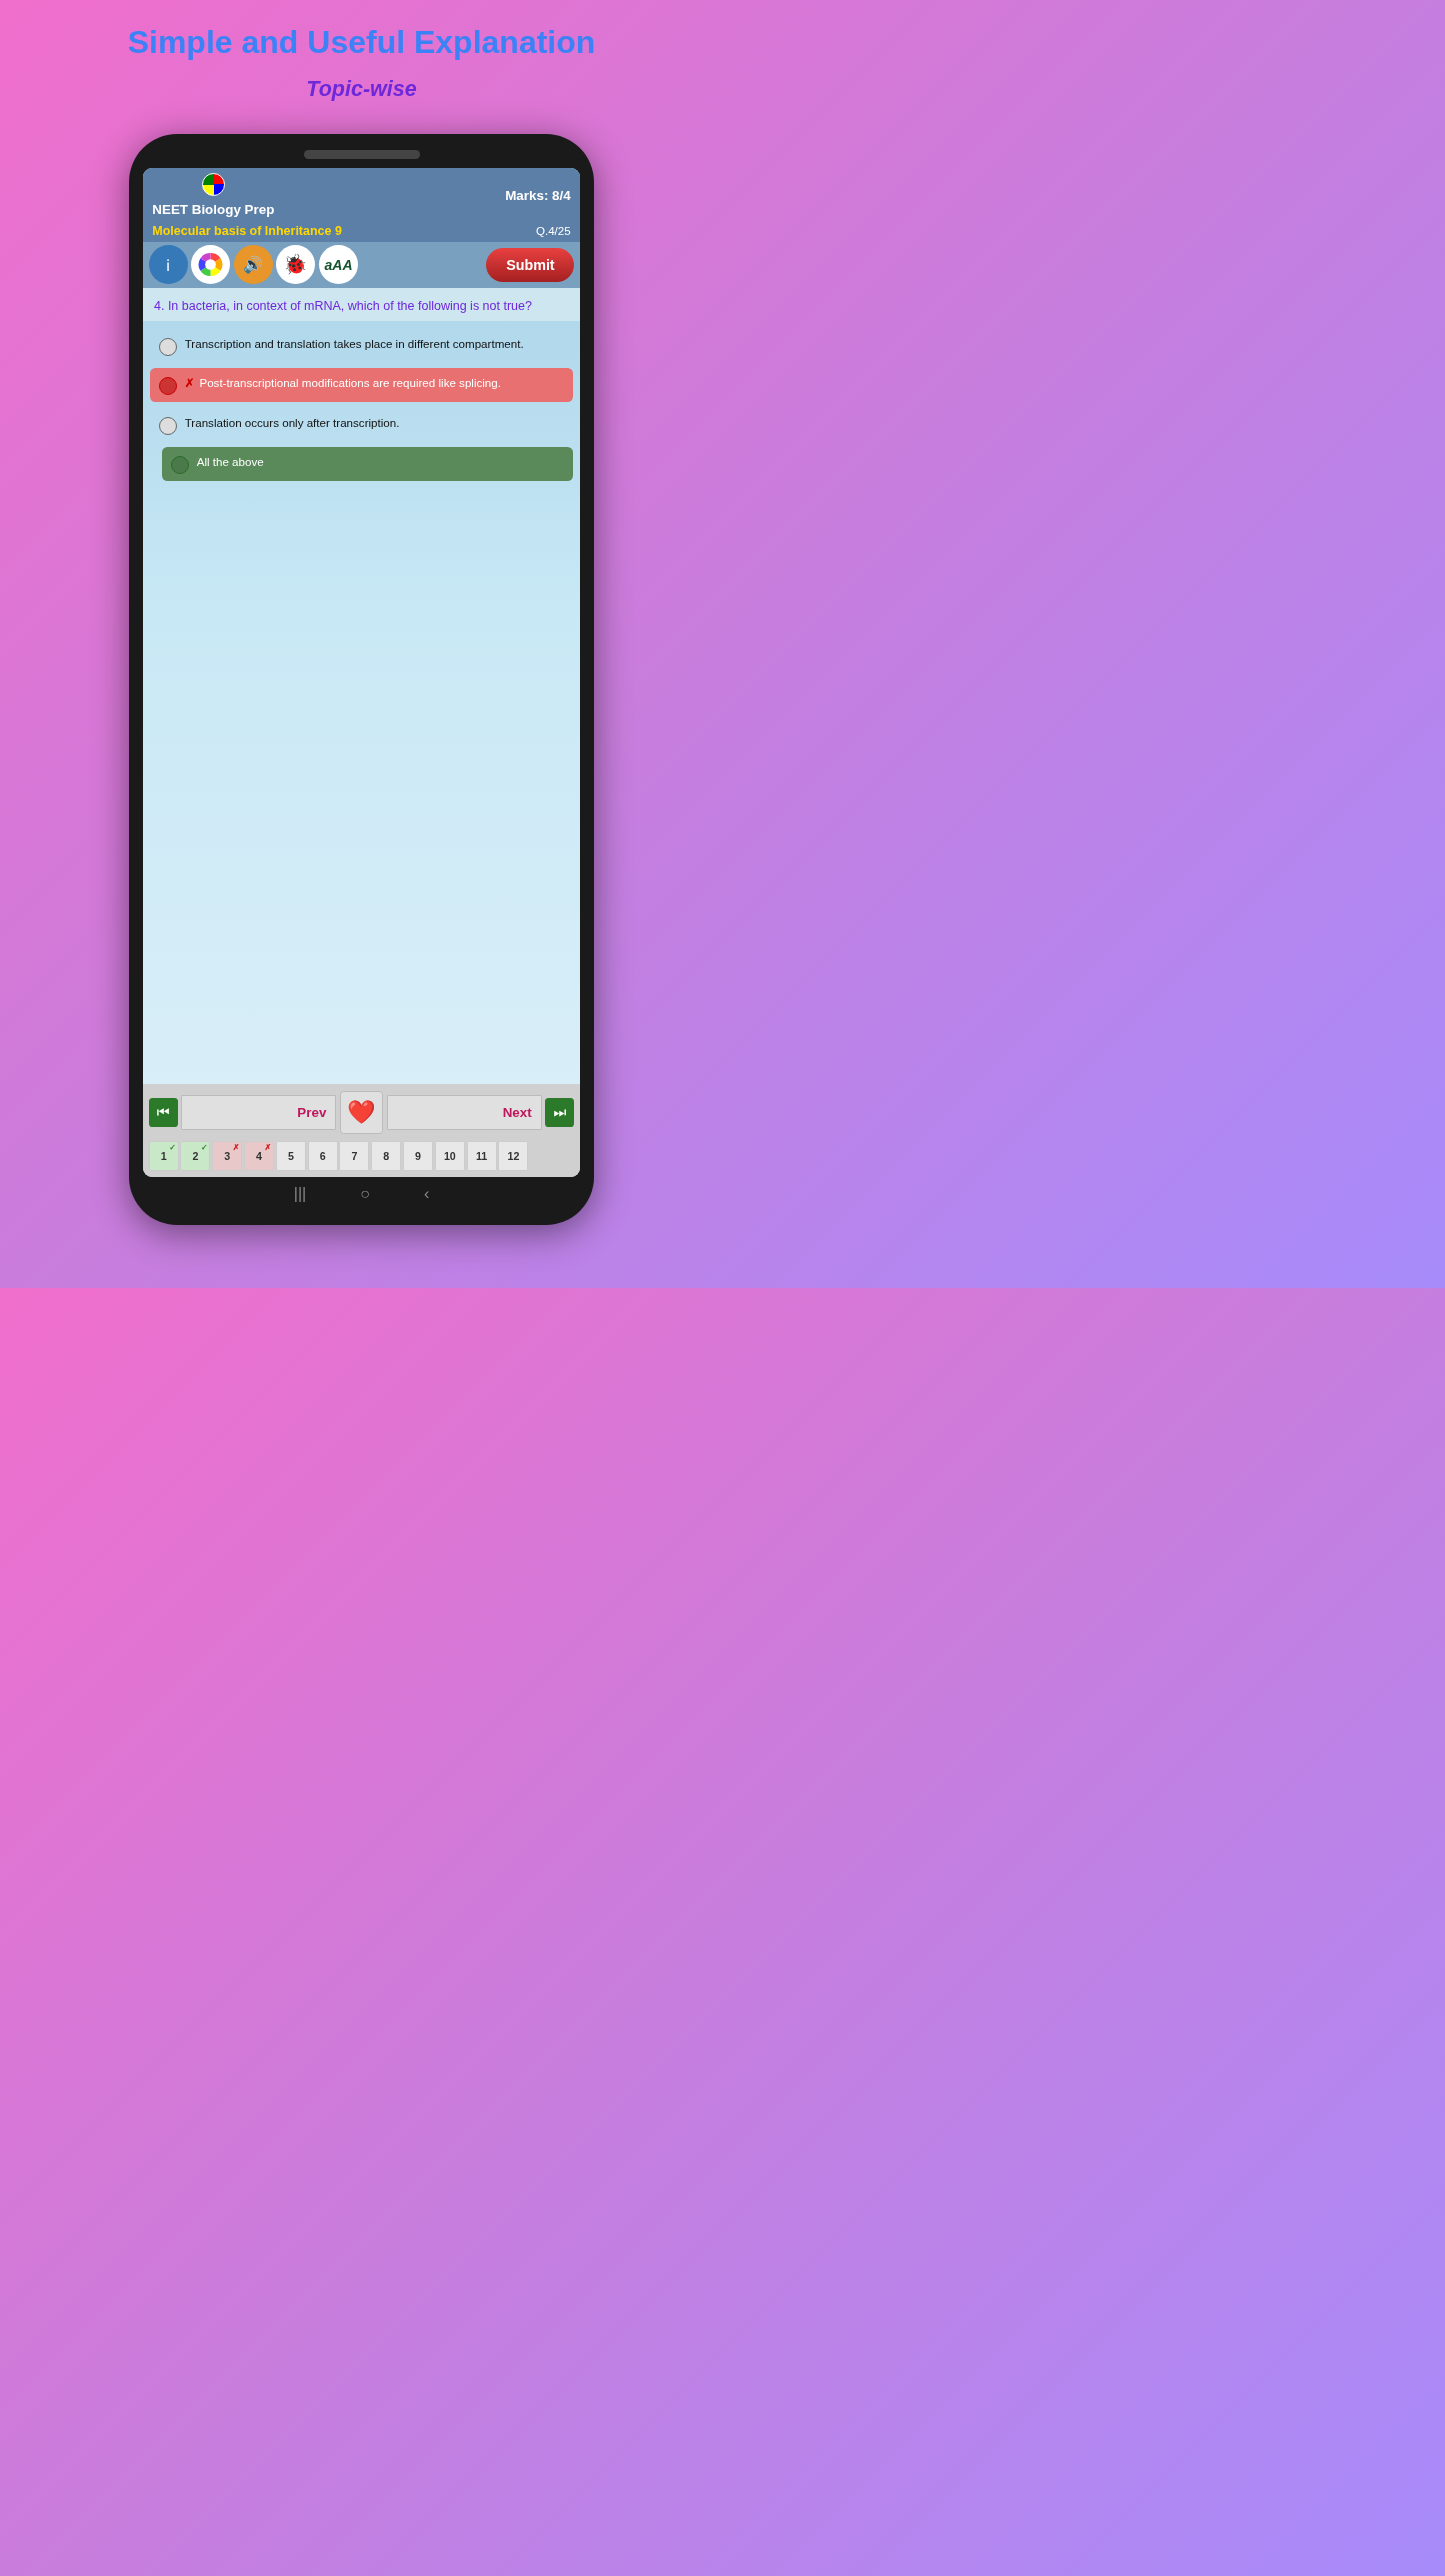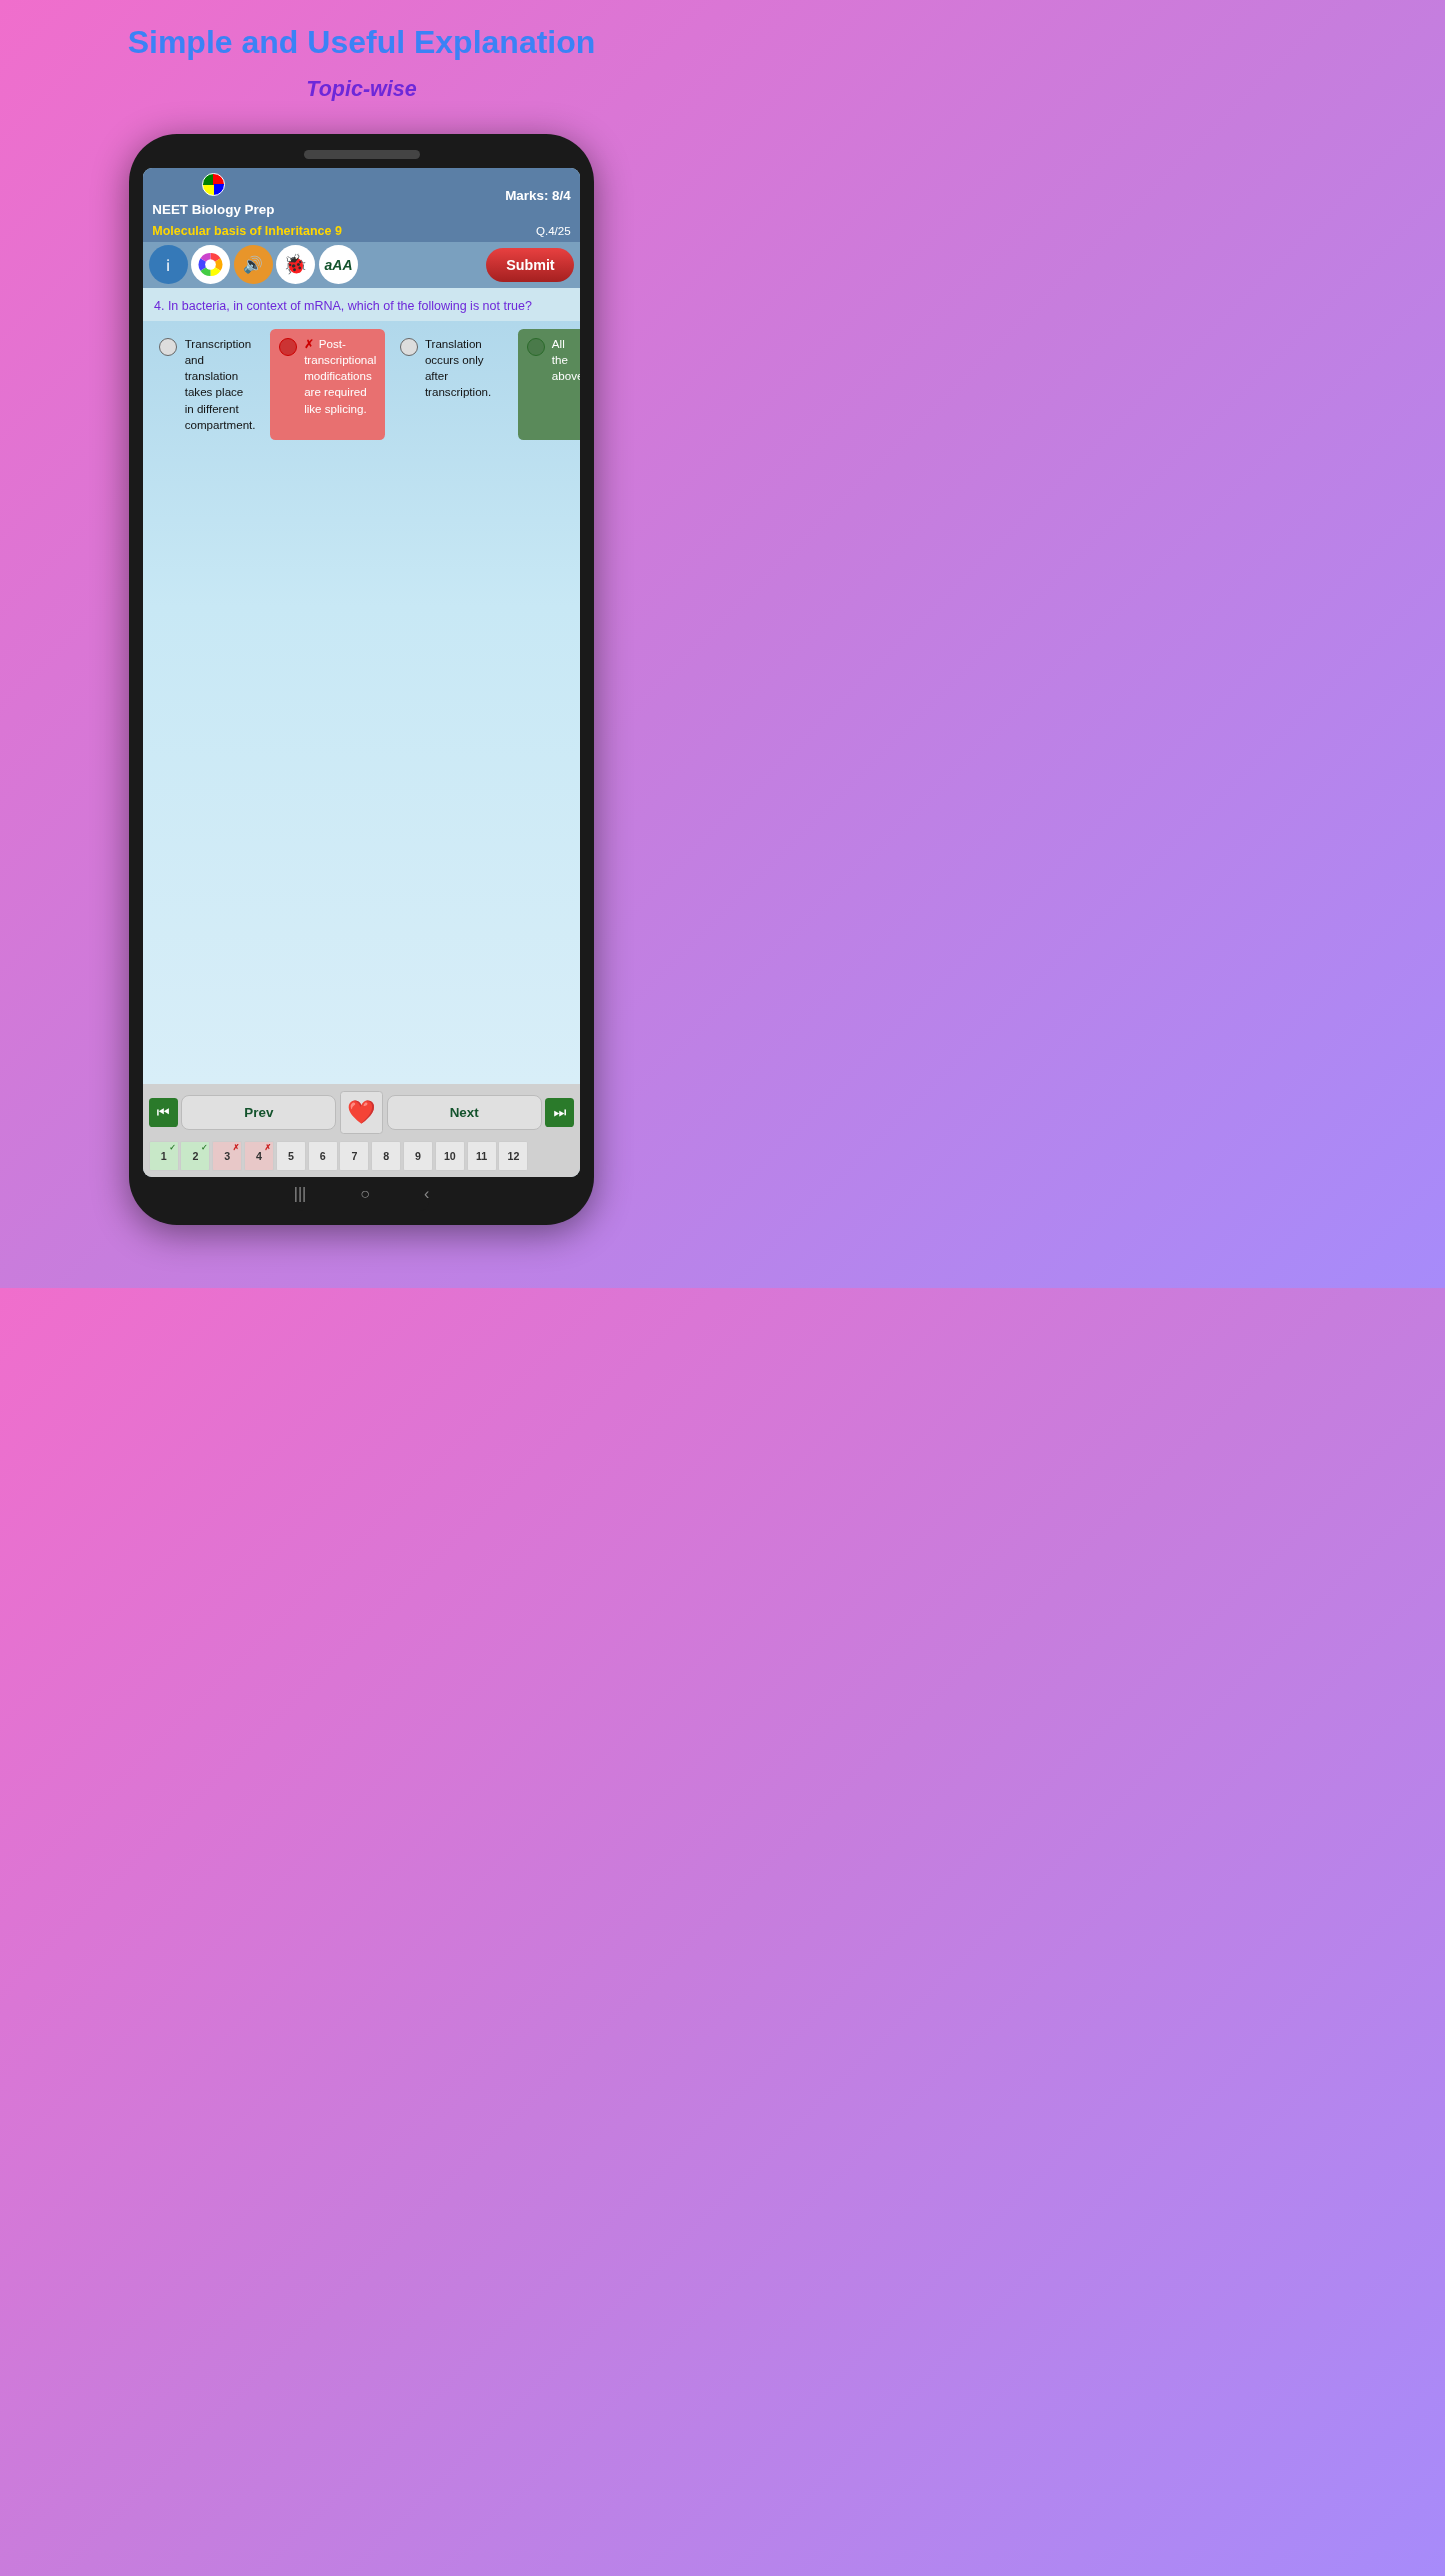--- a/index.html
+++ b/index.html
@@ -169,21 +169,21 @@
     .question-text {
       font-size: 12.5px;
       color: #6d28d9;
       line-height: 1.4;
     }
 
     
     .options-area {
       padding: 7.2px 7.2px;
       display: flex;
-      flex-direction: row;
+      flex-direction: column;
       gap: 5.4px;
     }
 
     .option-row {
       display: flex;
       align-items: flex-start;
       gap: 7.2px;
       padding: 7.2px 9px;
       border-radius: 5.4px;
       background: transparent;
@@ -258,30 +258,30 @@
       display: flex;
       align-items: center;
       gap: 3.6px;
       margin-bottom: 5.4px;
     }
 
     .nav-btn {
       flex: 1;
       background: #e0e0e0;
       border: 0.9px solid #bbb;
-      border-radius: 8px;
+      border-radius: 1px;
       padding: 9px;
       font-size: 13.4px;
       font-weight: bold;
-      color: #14532d;
+      color: #be185d;
       cursor: pointer;
       text-align: center;
       display: flex;
       align-items: center;
-      justify-content: center;
+      justify-content: flex-end;
       gap: 5.4px;
     }
 
     .nav-btn-icon {
       width: 29px;
       height: 29px;
       background: #2a7a2a;
       color: white;
       border: none;
       border-radius: 3.6px;

